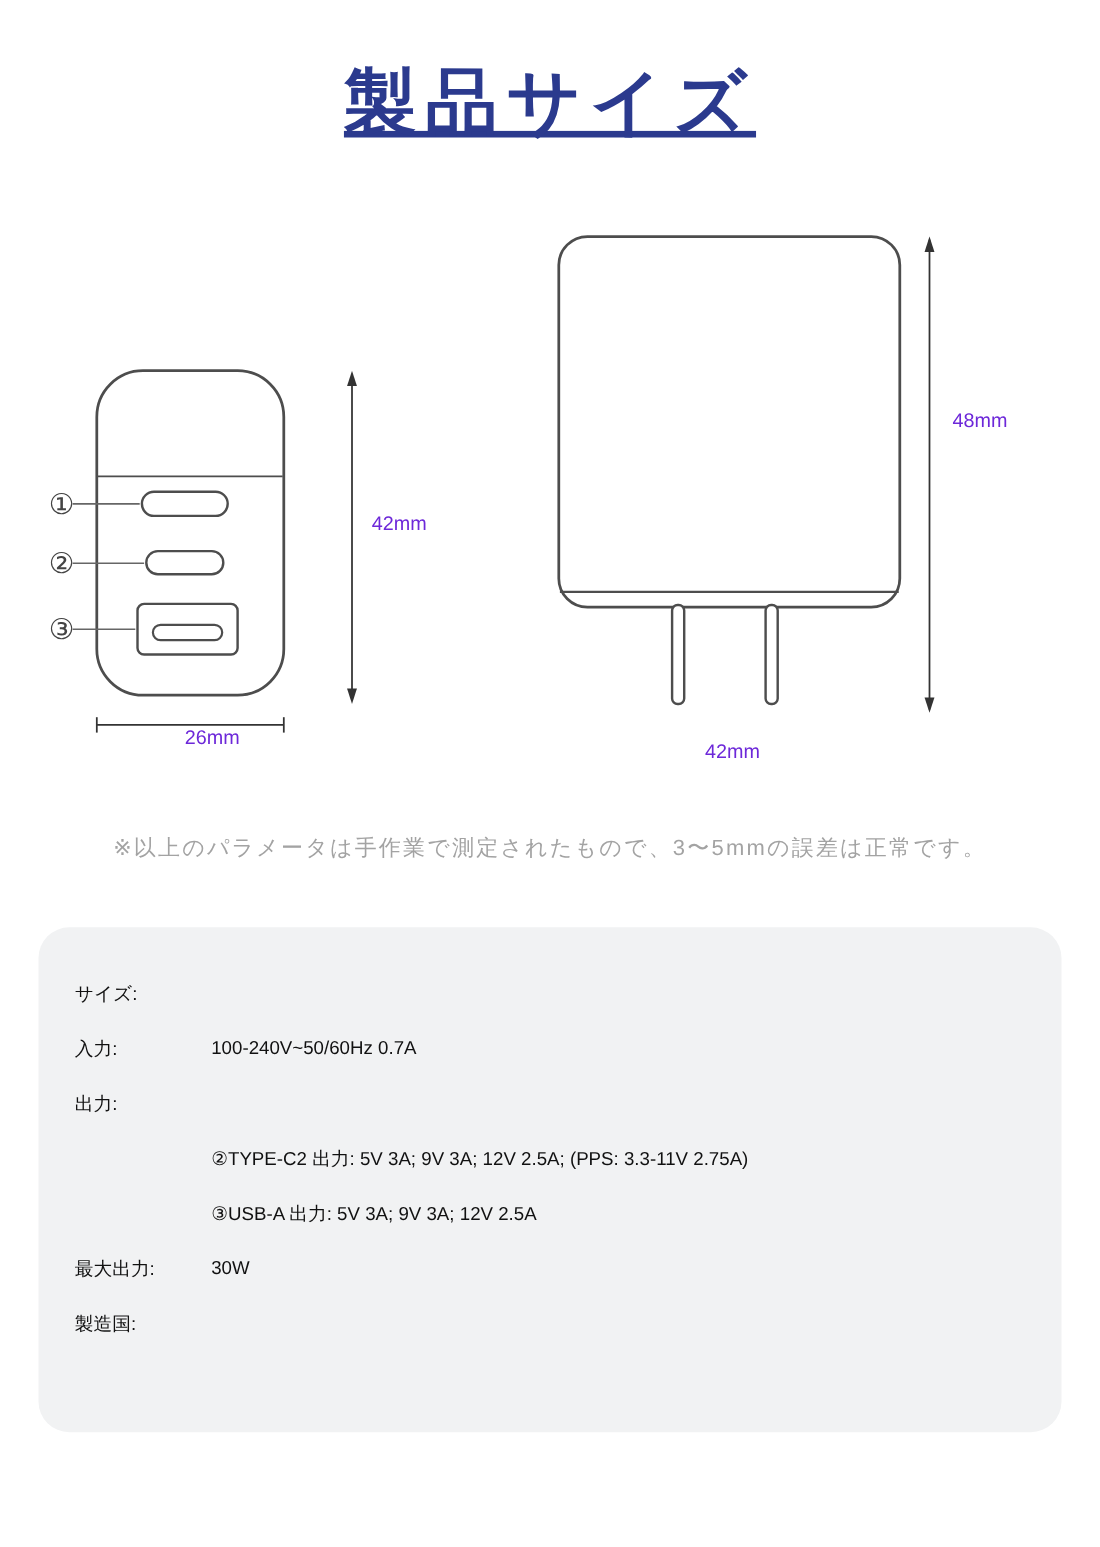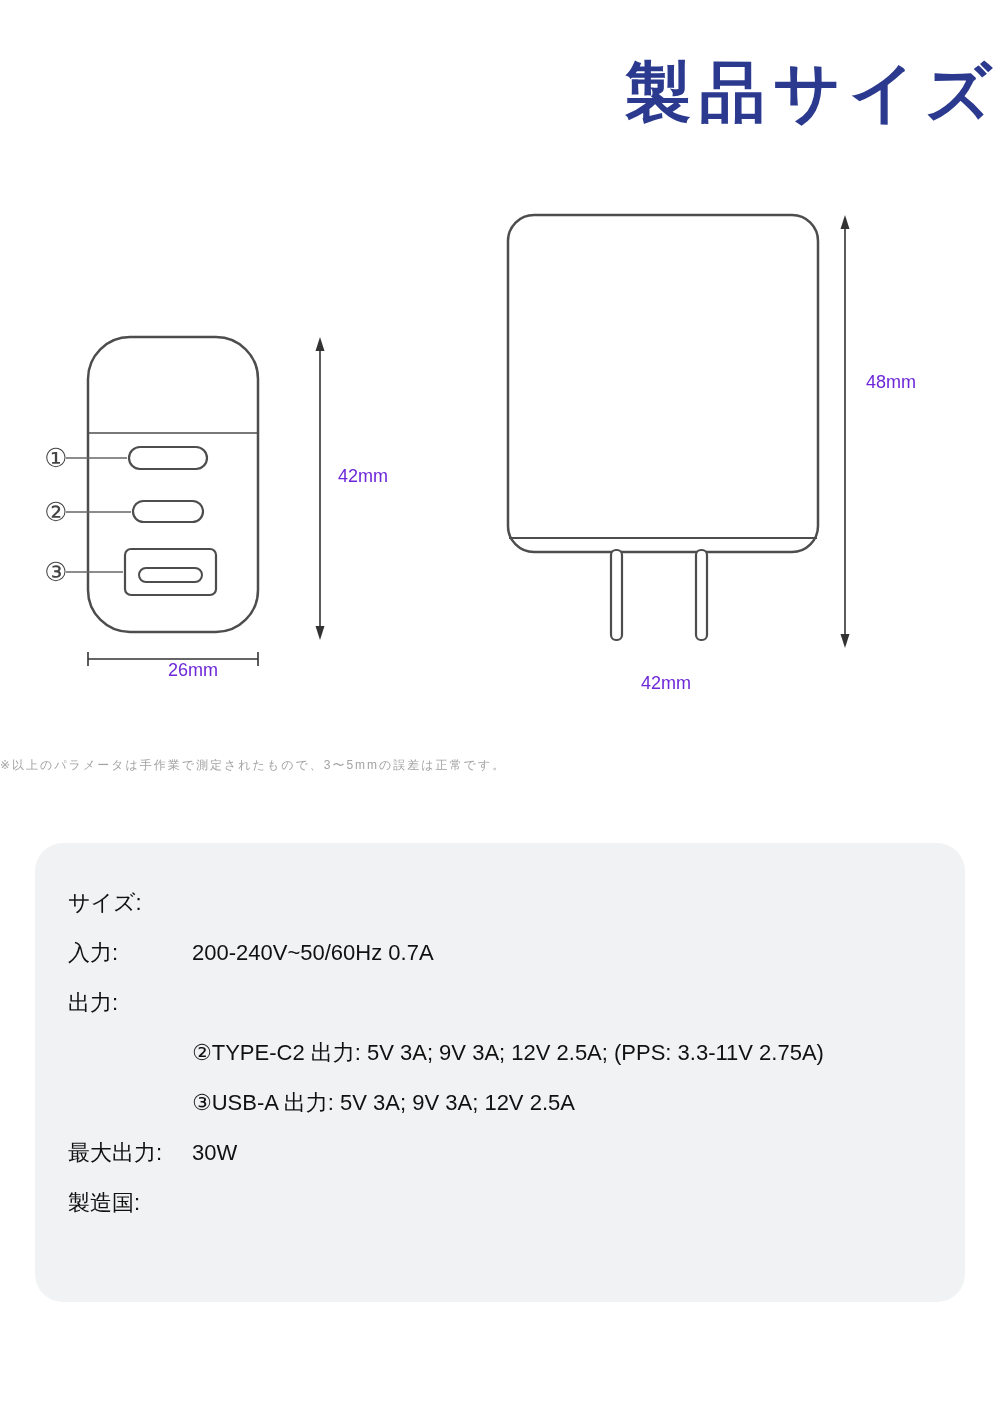--- a/index.html
+++ b/index.html
@@ -13,25 +13,26 @@
     height: 1406px;
     background: #ffffff;
     overflow: hidden;
     margin: 0 auto;
   }
   .title {
     position: absolute;
     top: 48px;
     left: 0;
     width: 100%;
-    text-align: right;
+    text-align: center;
     font-size: 66px;
     font-weight: 800;
     letter-spacing: 8px;
     color: #2b3a8e;
+    text-decoration: underline;
   }
   .diagram-svg {
     position: absolute;
     top: 180px;
     left: 0;
     width: 1000px;
     height: 540px;
   }
   .dim-label {
     position: absolute;
@@ -44,21 +45,22 @@
     color: #444444;
     width: 28px;
     text-align: center;
     line-height: 28px;
   }
   .note {
     position: absolute;
     top: 757px;
     left: 0;
     width: 100%;
-    font-size: 12px;
+    text-align: center;
+    font-size: 20px;
     letter-spacing: 2px;
     color: #a3a3a3;
   }
   .spec-panel {
     position: absolute;
     top: 843px;
     left: 35px;
     width: 930px;
     height: 459px;
     background: #f1f2f3;
@@ -66,21 +68,21 @@
     padding: 35px 30px 0 33px;
   }
   .spec-rows {
     display: flex;
     flex-direction: column;
   }
   .spec-row {
     display: flex;
     align-items: center;
     height: 50px;
-    font-size: 22px;
+    font-size: 17px;
     color: #111111;
   }
   .spec-label {
     width: 124px;
     flex: 0 0 124px;
     color: #111111;
   }
   .spec-value {
     flex: 1;
     color: #111111;
@@ -146,21 +148,21 @@
 
   <div class="note">※以上のパラメータは手作業で測定されたもので、3〜5mmの誤差は正常です。</div>
 
   <div class="spec-panel">
     <div class="spec-rows">
       <div class="spec-row">
         <span class="spec-label">サイズ:</span>
       </div>
       <div class="spec-row">
         <span class="spec-label">入力:</span>
-        <span class="spec-value">200-240V~50/60Hz 0.7A</span>
+        <span class="spec-value">100-240V~50/60Hz 0.7A</span>
       </div>
       <div class="spec-row">
         <span class="spec-label">出力:</span>
       </div>
       <div class="spec-row">
         <span class="spec-label"></span>
         <span class="spec-value">②TYPE-C2 出力: 5V 3A; 9V 3A; 12V 2.5A; (PPS: 3.3-11V 2.75A)</span>
       </div>
       <div class="spec-row">
         <span class="spec-label"></span>

